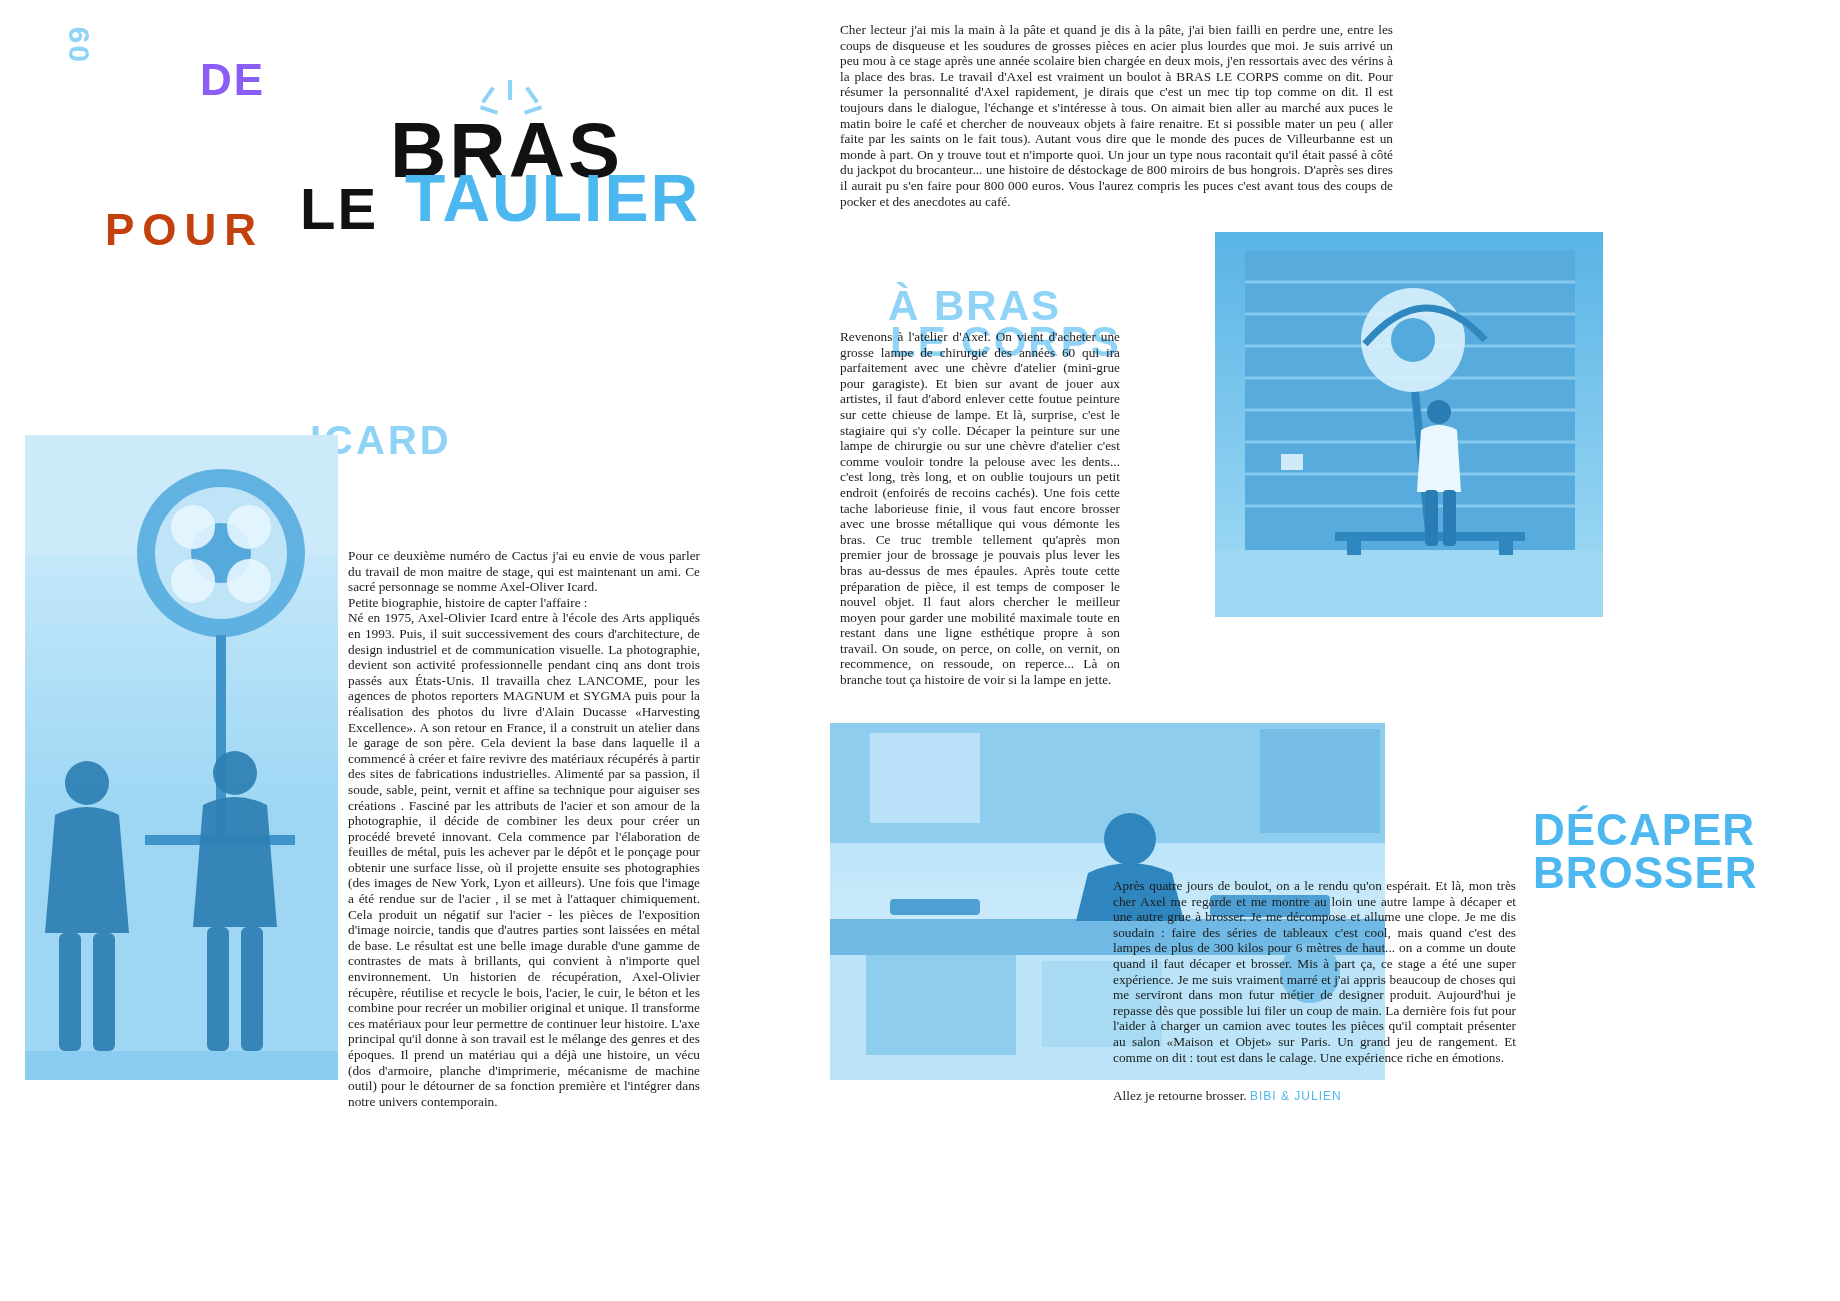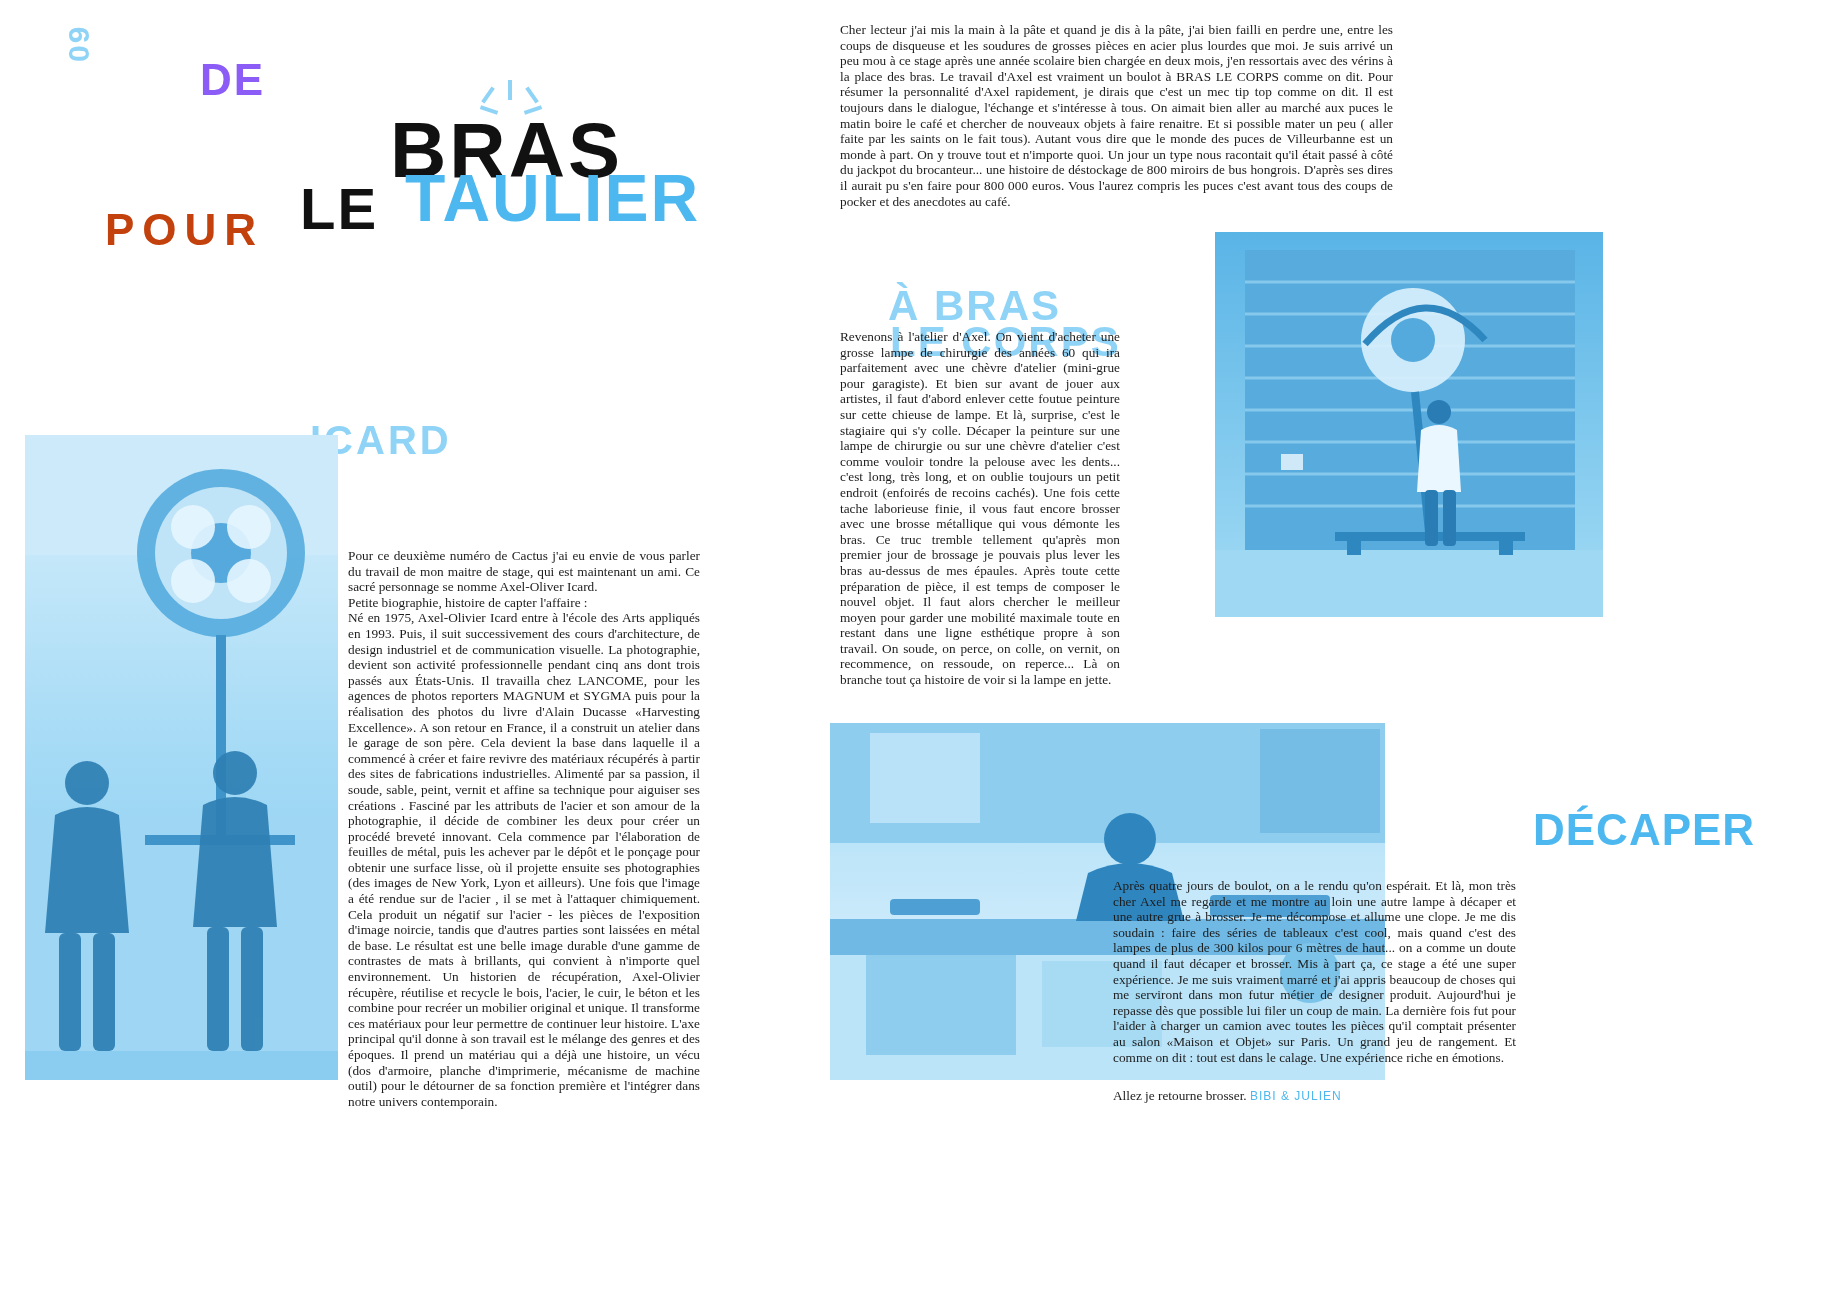--- a/index.html
+++ b/index.html
@@ -176,20 +176,21 @@
 
       <rect x="60" y="176" width="90" height="16" rx="4" fill="#4ea0d4"></rect>
       <rect x="380" y="172" width="120" height="22" rx="4" fill="#4ea0d4"></rect>
       <circle cx="480" cy="250" r="30" fill="#7cc3e9"></circle>
     </svg>
   </div>
 
   <div class="abs h-abras">À BRAS</div>
   <div class="abs h-lecorps">LE CORPS</div>
   <div class="abs h-decaper">DÉCAPER</div>
+  <div class="abs h-brosser">BROSSER</div>
 
   <div class="abs col" id="col-intro">
     <p>Cher lecteur j'ai mis la main à la pâte et quand je dis à la pâte, j'ai bien failli en perdre une, entre les coups de disqueuse et les soudures de grosses pièces en acier plus lourdes que moi. Je suis arrivé un peu mou à ce stage après une année scolaire bien chargée en deux mois, j'en ressortais avec des vérins à la place des bras. Le travail d'Axel est vraiment un boulot à BRAS LE CORPS comme on dit. Pour résumer la personnalité d'Axel rapidement, je dirais que c'est un mec tip top comme on dit. Il est toujours dans le dialogue, l'échange et s'intéresse à tous. On aimait bien aller au marché aux puces le matin boire le café et chercher de nouveaux objets à faire renaitre. Et si possible mater un peu ( aller faite par les saints on le fait tous). Autant vous dire que le monde des puces de Villeurbanne est un monde à part. On y trouve tout et n'importe quoi. Un jour un type nous racontait qu'il était passé à côté du jackpot du brocanteur... une histoire de déstockage de 800 miroirs de bus hongrois. D'après ses dires il aurait pu s'en faire pour 800 000 euros. Vous l'aurez compris les puces c'est avant tous des coups de pocker et des anecdotes au café.</p>
   </div>
 
   <div class="abs col" id="col-left">
     <p style="white-space:pre-line;">Pour ce deuxième numéro de Cactus j'ai eu envie de vous parler du travail de mon maitre de stage, qui est maintenant un ami. Ce sacré personnage se nomme Axel-Oliver Icard.
 Petite biographie, histoire de capter l'affaire :
 Né en 1975, Axel-Olivier Icard entre à l'école des Arts appliqués en 1993. Puis, il suit successivement des cours d'architecture, de design industriel et de communication visuelle. La photographie, devient son activité professionnelle pendant cinq ans dont trois passés aux États-Unis. Il travailla chez LANCOME, pour les agences de photos reporters MAGNUM et SYGMA puis pour la réalisation des photos du livre d'Alain Ducasse «Harvesting Excellence». A son retour en France, il a construit un atelier dans le garage de son père. Cela devient la base dans laquelle il a commencé à créer et faire revivre des matériaux récupérés à partir des sites de fabrications industrielles. Alimenté par sa passion, il soude, sable, peint, vernit et affine sa technique pour aiguiser ses créations . Fasciné par les attributs de l'acier et son amour de la photographie, il décide de combiner les deux pour créer un procédé breveté innovant. Cela commence par l'élaboration de feuilles de métal,  puis les achever par le dépôt et le ponçage pour obtenir une surface lisse, où il projette ensuite ses photographies (des images de New York, Lyon et ailleurs). Une fois que l'image a été rendue sur de l'acier , il se met à l'attaquer chimiquement. Cela produit un négatif sur l'acier - les pièces de l'exposition d'image noircie, tandis que d'autres parties sont laissées en métal de base. Le résultat est une belle image durable d'une gamme de contrastes de mats à brillants, qui convient à n'importe quel environnement. Un historien de récupération, Axel-Olivier récupère, réutilise et recycle le bois, l'acier, le cuir, le béton et les combine pour recréer un mobilier original et unique. Il transforme ces matériaux pour leur permettre de continuer leur histoire. L'axe principal qu'il donne à son travail est le mélange des genres et des époques. Il prend un matériau qui a déjà une histoire, un vécu (dos d'armoire, planche d'imprimerie, mécanisme de machine outil) pour le détourner de sa fonction première et l'intégrer dans notre univers contemporain.</p>
   </div>

